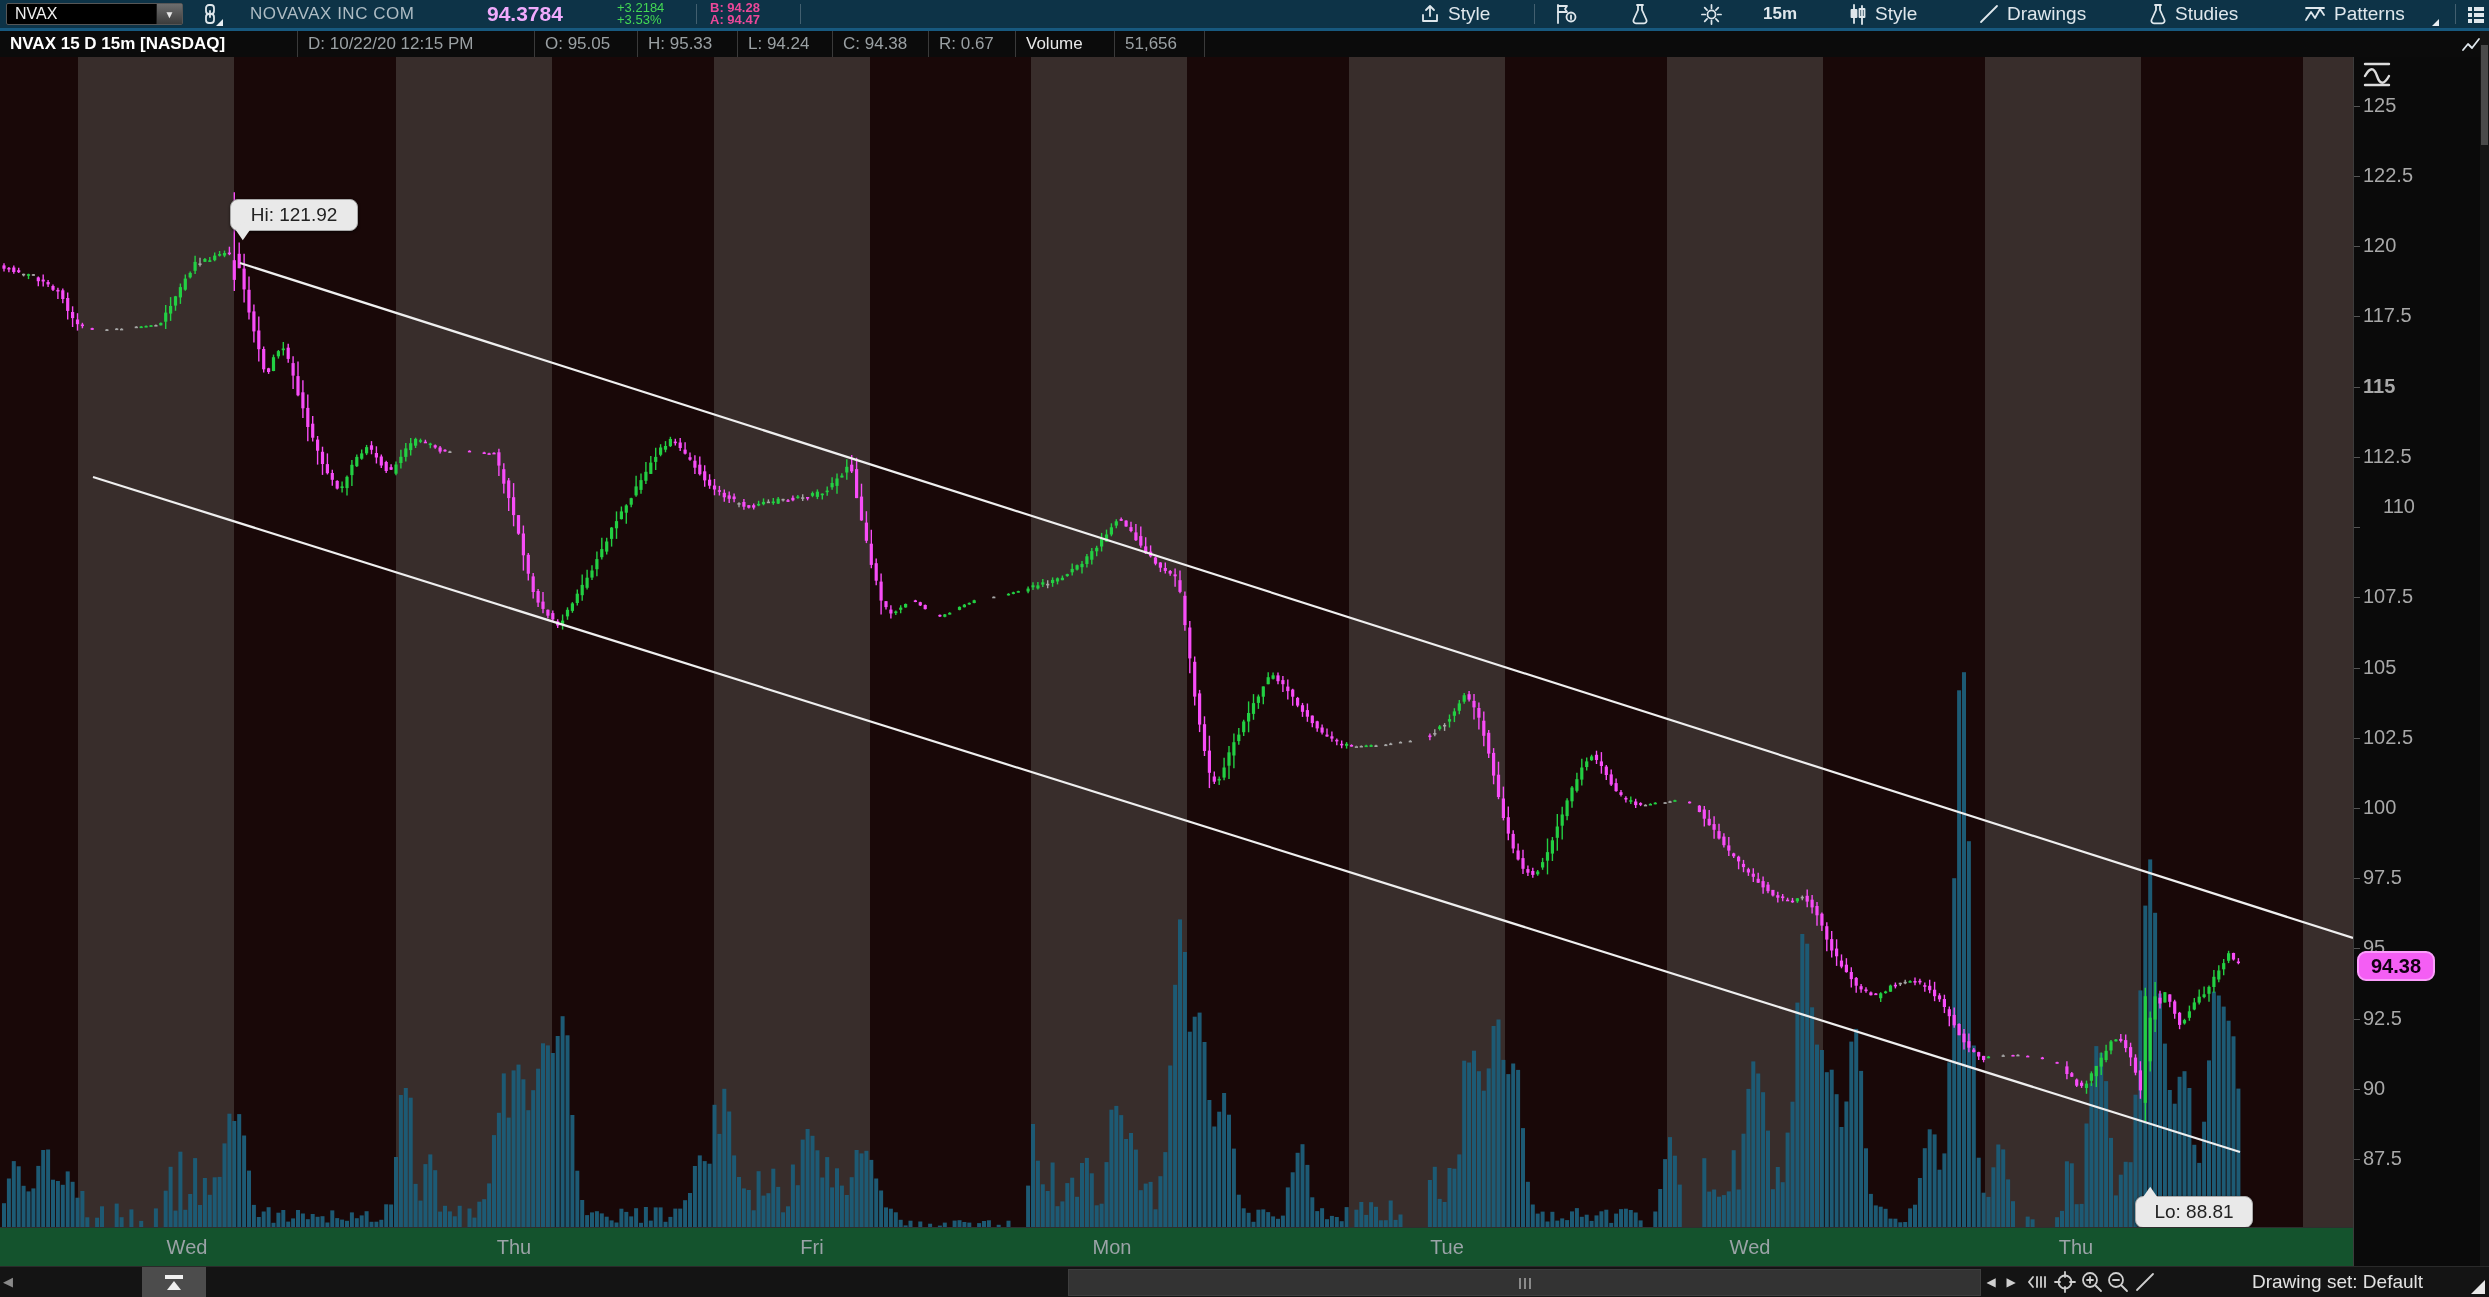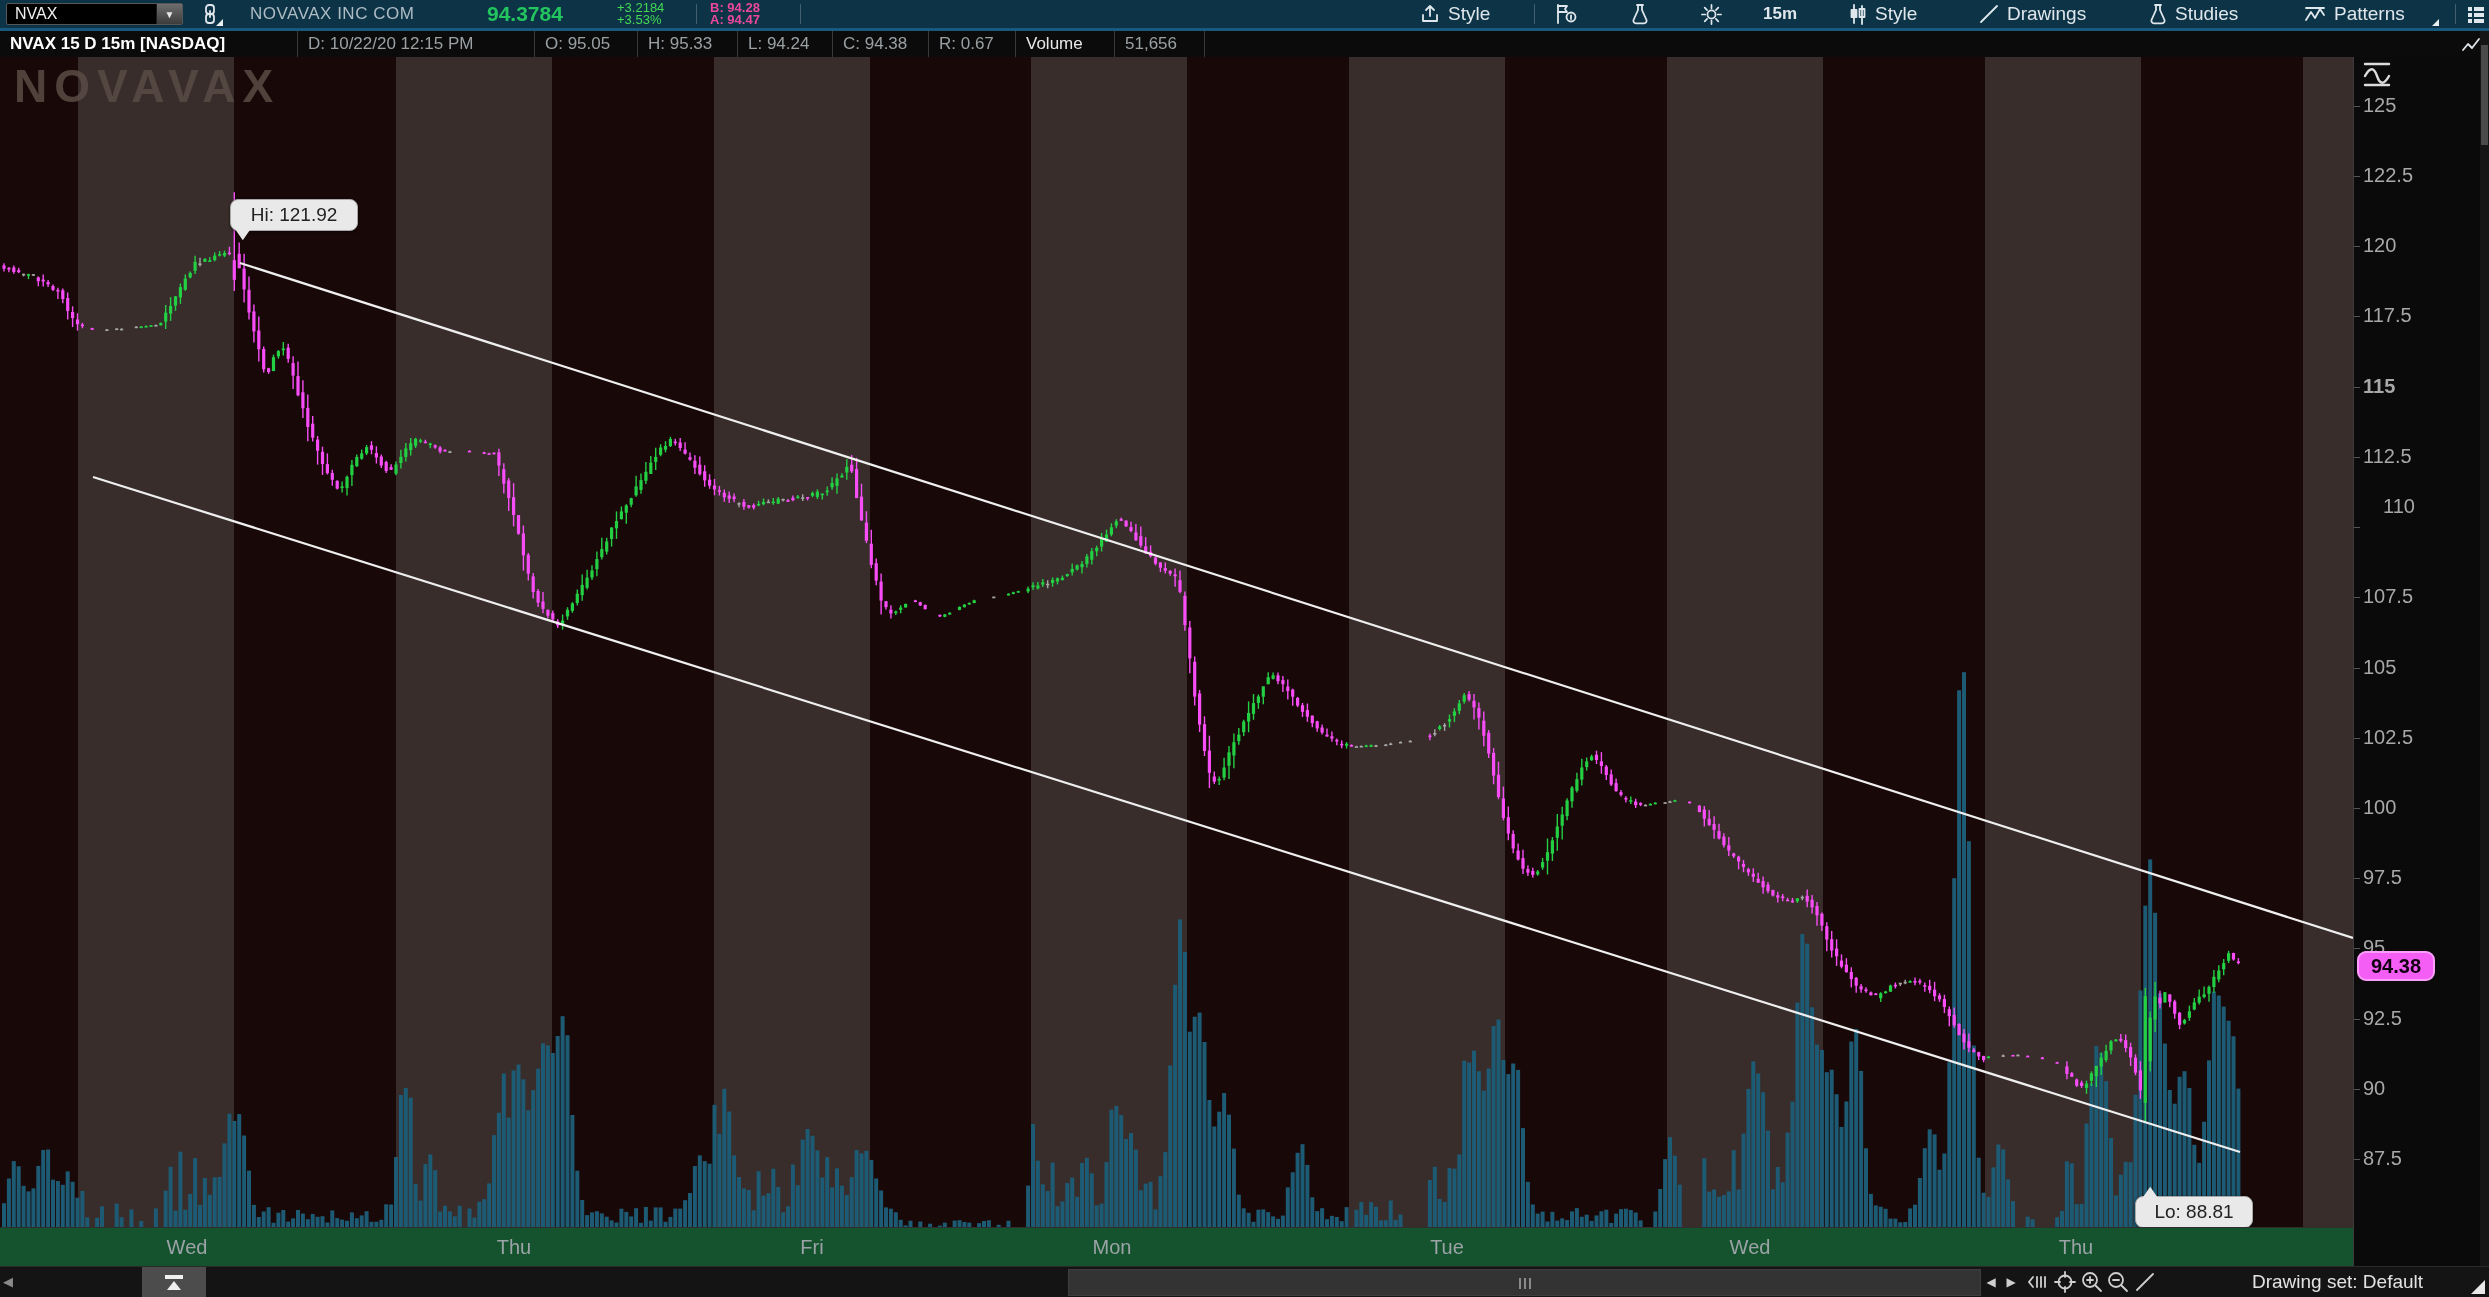--- a/index.html
+++ b/index.html
@@ -76,21 +76,21 @@
   </div>
   <span class="icon tb-abs" style="left:202px;">
     <svg width="16" height="22" viewBox="0 0 16 22">
         <rect x="4" y="2" width="8" height="9" rx="3"></rect>
         <rect x="4" y="11" width="8" height="9" rx="3"></rect>
         <line x1="8" y1="8" x2="8" y2="14"></line>
       </svg>
   </span>
   <span class="corner-tri" style="left:216px; top:19px;"></span>
   <span class="tb-abs" style="left:250px; font-size:17px; color:#aebcc4; letter-spacing:.5px;">NOVAVAX INC COM</span>
-  <span class="tb-abs" style="left:487px; font-size:21px; font-weight:bold; color:#22c55e;">94.3784</span>
+  <span class="tb-abs" style="left:487px; font-size:21px; font-weight:bold; color:#f0abfc;">94.3784</span>
   <span class="tb-abs" style="left:617px; display:block; padding-top:2px; font-size:13px; line-height:12px; color:#43d854;">
     <span style="display:block;">+3.2184</span>
     <span style="display:block;">+3.53%</span>
   </span>
   <span class="vsep" style="left:696px;"></span>
   <span class="tb-abs" style="left:710px; display:block; padding-top:2px; font-size:13px; line-height:12px; color:#ec4899;font-weight:bold;">
     <span style="display:block;">B: 94.28</span>
     <span style="display:block;">A: 94.47</span>
   </span>
   <span class="vsep" style="left:800px;"></span>
@@ -202,21 +202,20 @@
   <div id="bands">
       <div class="band" style="left: 78px; width: 156px;"></div>
       <div class="band" style="left: 395.8px; width: 156px;"></div>
       <div class="band" style="left: 713.6px; width: 156px;"></div>
       <div class="band" style="left: 1031.4px; width: 156px;"></div>
       <div class="band" style="left: 1349.2px; width: 156px;"></div>
       <div class="band" style="left: 1667px; width: 156px;"></div>
       <div class="band" style="left: 1984.8px; width: 156px;"></div>
       <div class="band" style="left: 2302.6px; width: 50.4px;"></div>
     </div>
-  <div id="watermark">NOVAVAX</div>
   <svg id="plot-svg" width="2353" height="1170" viewBox="0 57 2353 1170">
       <rect x="2.0" y="1203.2" width="4" height="23.8" fill="#1d5a74"></rect>
       <rect x="6.9" y="1178.5" width="4" height="48.5" fill="#1d5a74"></rect>
       <rect x="11.8" y="1161.1" width="4" height="65.9" fill="#1d5a74"></rect>
       <rect x="16.7" y="1166.3" width="4" height="60.7" fill="#1d5a74"></rect>
       <rect x="21.6" y="1185.8" width="4" height="41.2" fill="#1d5a74"></rect>
       <rect x="26.5" y="1191.4" width="4" height="35.6" fill="#1d5a74"></rect>
       <rect x="31.4" y="1188.4" width="4" height="38.6" fill="#1d5a74"></rect>
       <rect x="36.3" y="1165.9" width="4" height="61.1" fill="#1d5a74"></rect>
       <rect x="41.2" y="1150.0" width="4" height="77.0" fill="#1d5a74"></rect>

